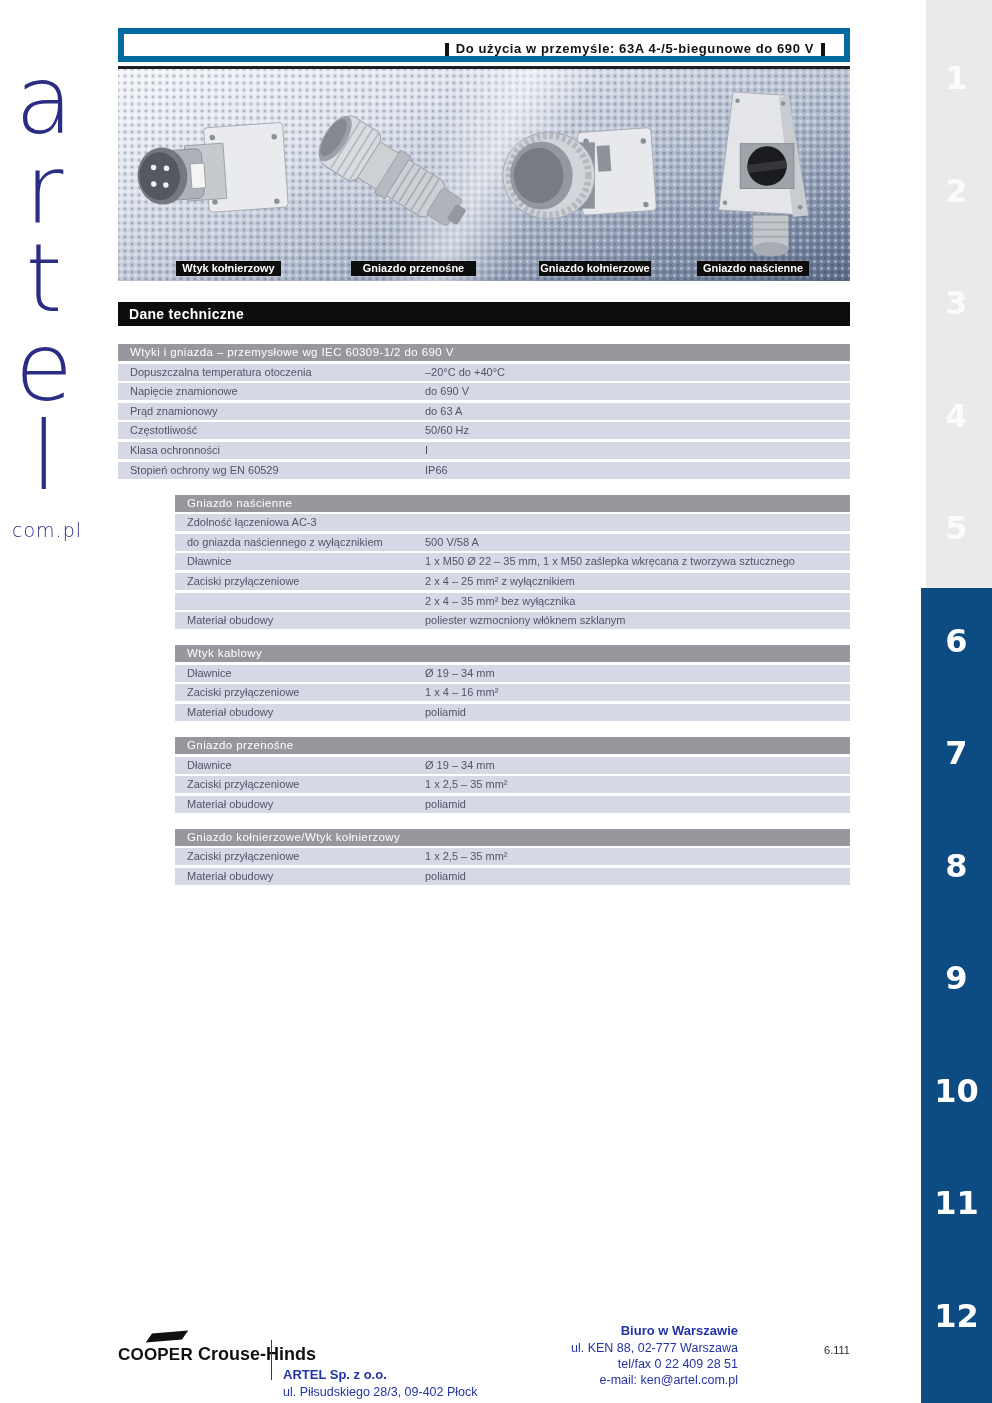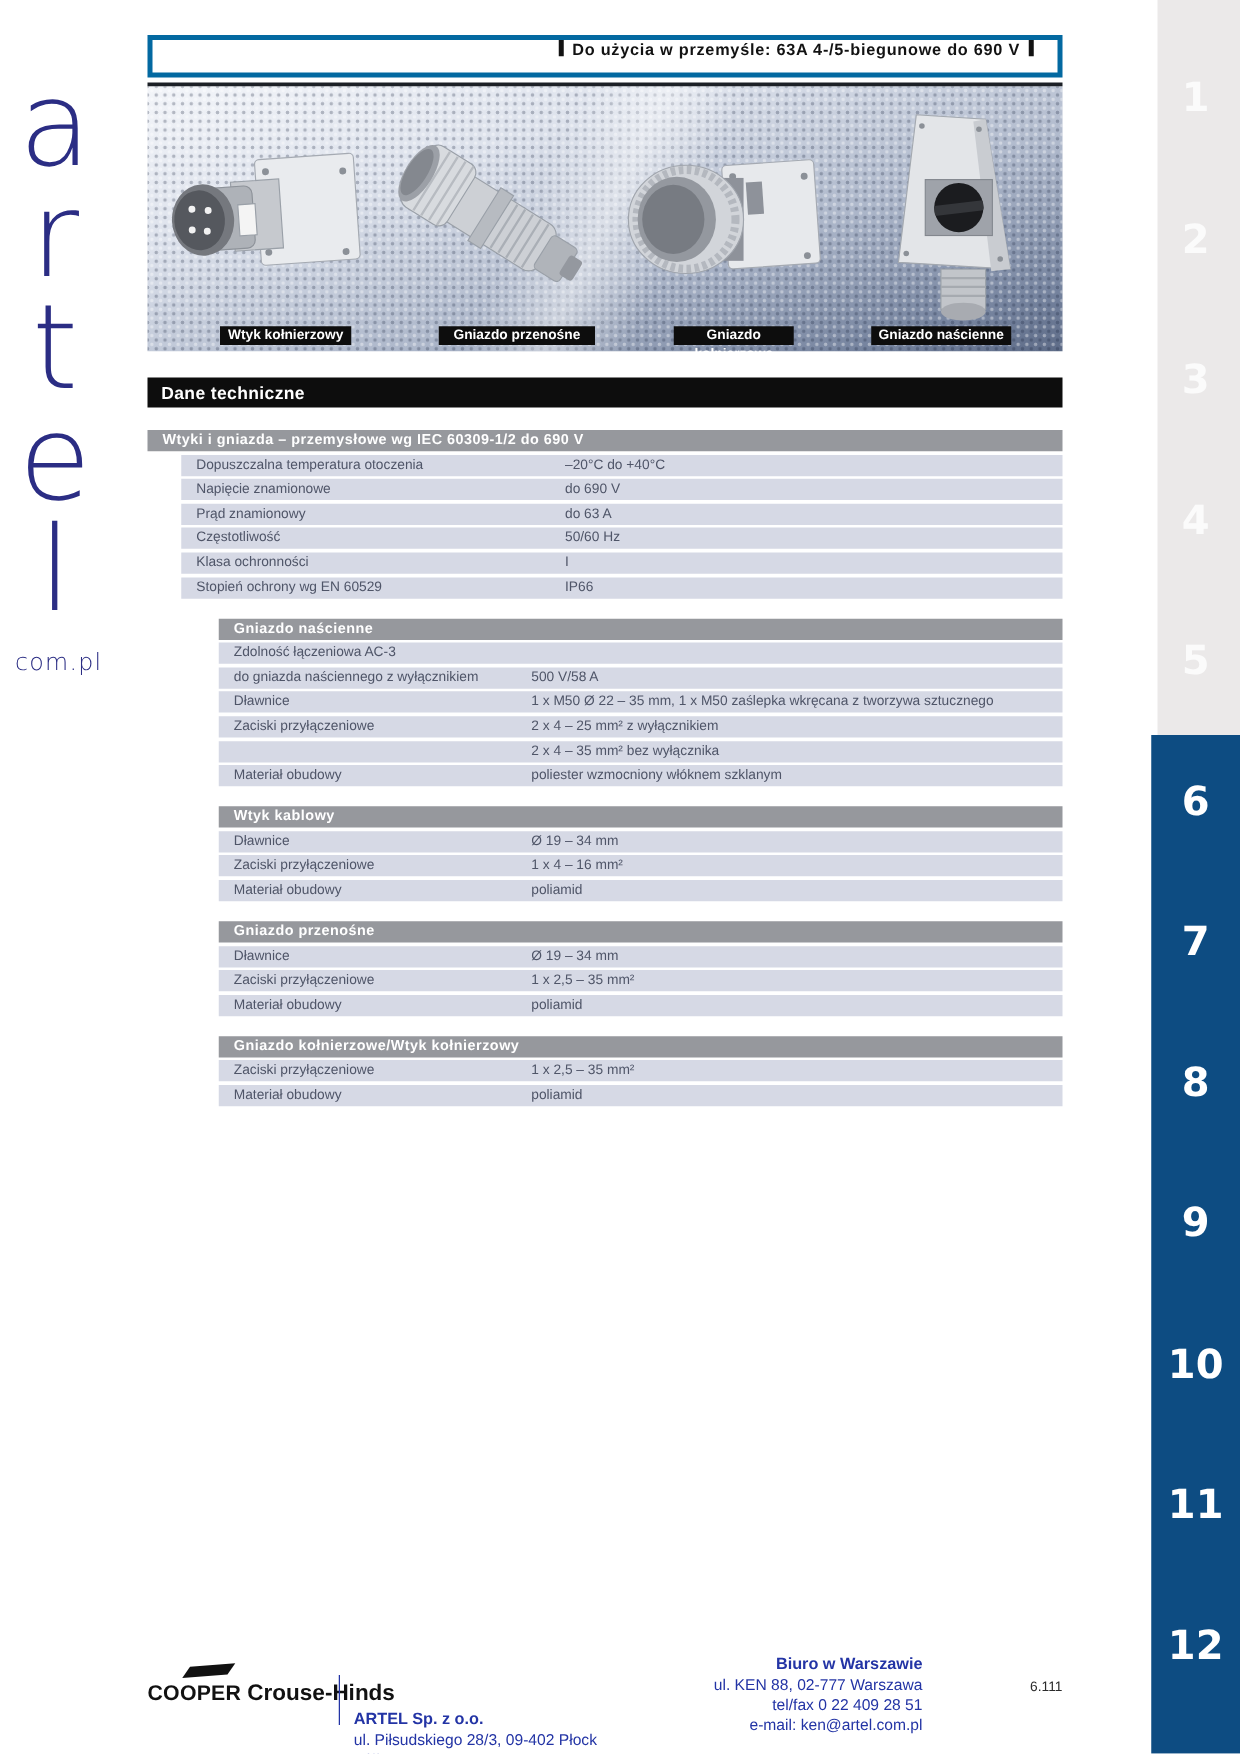--- a/index.html
+++ b/index.html
@@ -7,58 +7,58 @@
         font-family:"Liberation Sans",sans-serif;}
 
   
   .brand{position:absolute;left:4px;top:56px;width:80px;color:#2b2d84;}
   .brand-letter{font-family:"DejaVu Sans",sans-serif;font-weight:200;font-size:94px;
                 line-height:89px;text-align:center;}
   .brand-domain{margin-top:18px;font-size:19px;letter-spacing:1px;padding-left:6px;
                 font-family:"DejaVu Sans",sans-serif;font-weight:200;text-align:center;}
 
   
-  .banner{position:absolute;left:118px;top:28px;width:732px;height:34px;border:4px solid #0369a1;
-          box-sizing:border-box;display:flex;align-items:flex-start;justify-content:flex-end;
+  .banner{position:absolute;left:118px;top:28px;width:732px;height:34px;border:6px solid #0369a1;
+          box-sizing:border-box;display:flex;align-items:flex-end;justify-content:flex-end;
           padding-right:12px;font-size:13px;font-weight:bold;color:#121212;letter-spacing:.6px;}
   .banner .bar{display:inline-block;width:4px;height:13px;background:#121212;margin:0 7px;}
 
   
   .showcase{position:absolute;left:118px;top:66px;width:732px;height:215px;
             border-top:3px solid #1c2026;box-sizing:border-box;
             background-image:
               linear-gradient(115deg, rgba(255,255,255,0) 42%, rgba(255,255,255,.45) 50%, rgba(255,255,255,0) 58%),
               radial-gradient(rgba(255,255,255,.38) 1.2px, rgba(0,0,0,0) 1.7px),
               radial-gradient(rgba(25,35,60,.28) 1.2px, rgba(0,0,0,0) 1.7px),
               linear-gradient(163deg,#f3f5f9 0%,#dde2ec 30%,#aeb8cb 62%,#76849f 88%,#5d6b87 100%);
             background-size:100% 100%,7px 7px,7px 7px,100% 100%;
             background-position:0 0,0 0,3.5px 3.5px,0 0;
             display:flex;}
   .showcase-cell{flex:1;display:flex;align-items:center;justify-content:center;}
   .showcase-label{position:absolute;bottom:5px;background:#0d0d0d;color:#fff;font-size:11px;
                   font-weight:bold;height:15px;line-height:15px;text-align:center;margin-left:21px;}
   .showcase-label.l1{left:37px;width:105px;}
   .showcase-label.l2{left:212px;width:125px;}
-  .showcase-label.l3{left:400px;width:96px;text-align:center;}
+  .showcase-label.l3{left:400px;width:112px;text-align:center;}
   .showcase-label.l4{left:558px;width:112px;}
 
   
   .dane-bar{position:absolute;left:118px;top:302px;width:732px;height:24px;background:#0d0d0d;
             color:#fff;font-size:14px;font-weight:bold;line-height:24px;padding-left:11px;
             box-sizing:border-box;letter-spacing:.3px;}
 
   
   .tables{position:absolute;left:118px;top:344px;width:732px;}
   .tbl{margin-bottom:16px;}
   .tbl.sub{margin-left:57px;}
-  .tbl-title{height:17px;line-height:17px;background:#96989d;color:#fff;font-weight:bold;
+  .tbl-title{height:17px;line-height:17px;background:#96989d;color:#fff;font-weight:normal;
              font-size:11.5px;padding-left:12px;letter-spacing:.4px;margin-bottom:2.6px;}
   .row{display:grid;height:17px;line-height:17px;background:#d6d9e5;margin-bottom:2.6px;
        font-size:11px;color:#4f5568;}
-  .tbl.main .row{grid-template-columns:307px 1fr;margin-left:27px;}
+  .tbl.main .row{grid-template-columns:307px 1fr;}
   .tbl.sub  .row{grid-template-columns:250px 1fr;}
   .row .lab{padding-left:12px;white-space:nowrap;}
   .row .val{white-space:nowrap;}
 
   
   .rail-gray{position:absolute;top:0;left:926px;width:66px;height:588px;background:#ebe9e9;}
   .rail-blue{position:absolute;top:588px;left:921px;width:71px;height:815px;background:#0d4c82;}
   .side-num{position:absolute;left:921px;width:71px;height:40px;line-height:40px;text-align:center;
             color:#fff;font-size:32px;font-weight:bold;font-family:"DejaVu Sans",sans-serif;
             cursor:pointer;}

